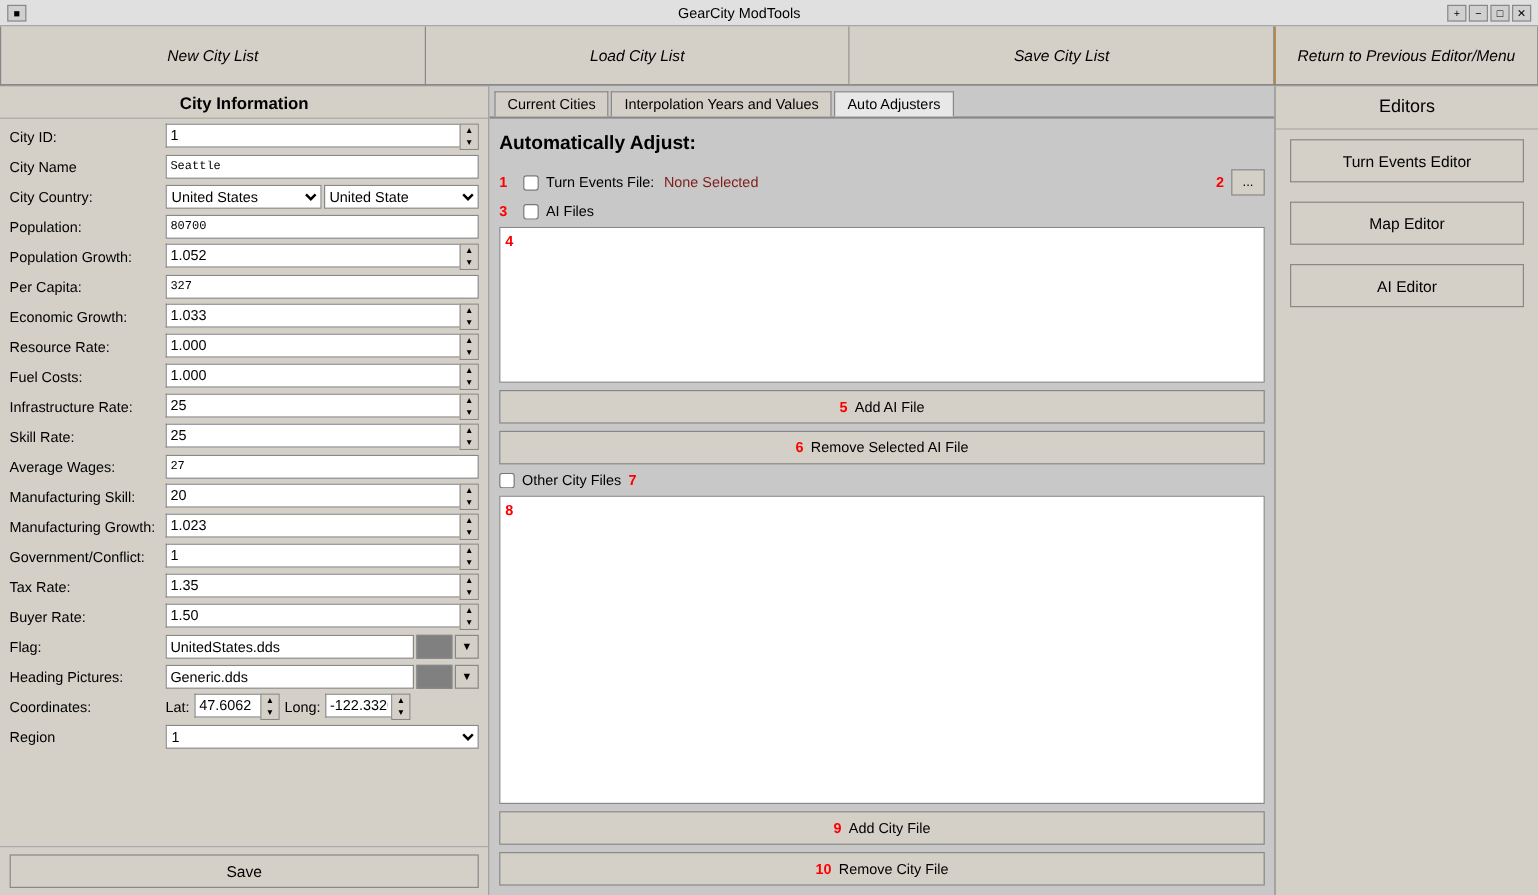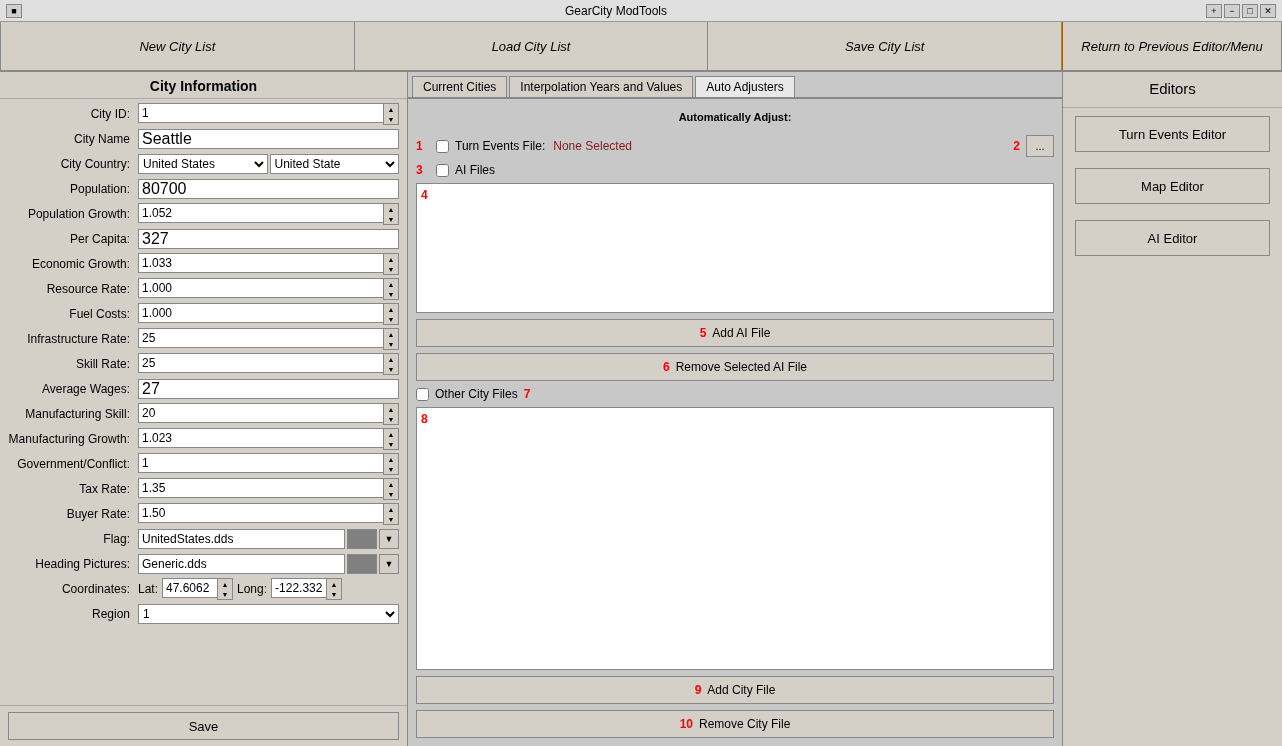--- a/index.html
+++ b/index.html
@@ -88,32 +88,33 @@
       padding: 4px 8px;
     }
     .form-row {
       display: flex;
       align-items: center;
       margin-bottom: 3px;
       min-height: 22px;
     }
     .form-label {
       width: 130px;
-      text-align: right;
+      text-align: left;
       padding-right: 8px;
       font-size: 12px;
       flex-shrink: 0;
     }
     .form-input {
       flex: 1;
       height: 20px;
       border: 1px solid #888;
       background: white;
       padding: 1px 3px;
-      font-size: 16px;
+      font-size: 10px;
+      font-family: Liberation Mono, monospace;
     }
     .form-input-spinner {
       display: flex;
       flex: 1;
     }
     .form-input-spinner input {
       flex: 1;
       height: 20px;
       border: 1px solid #888;
       border-right: none;
@@ -245,23 +246,23 @@
     }
     .tab-content {
       flex: 1;
       background: #c8c8c8;
       padding: 8px;
       display: flex;
       flex-direction: column;
       gap: 6px;
     }
     .auto-adjust-header {
-      font-size: 11px;
+      font-size: 16px;
       font-weight: bold;
-      text-align: center;
+      text-align: left;
       padding: 4px 0 6px;
     }
     .section-row {
       display: flex;
       align-items: center;
       gap: 6px;
     }
     .section-number {
       color: red;
       font-weight: bold;

